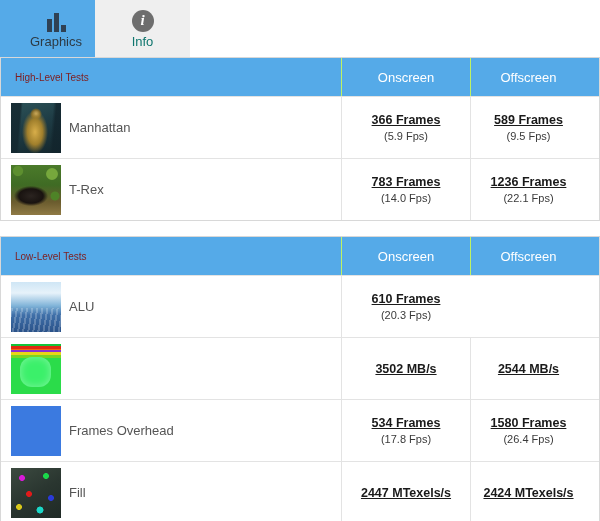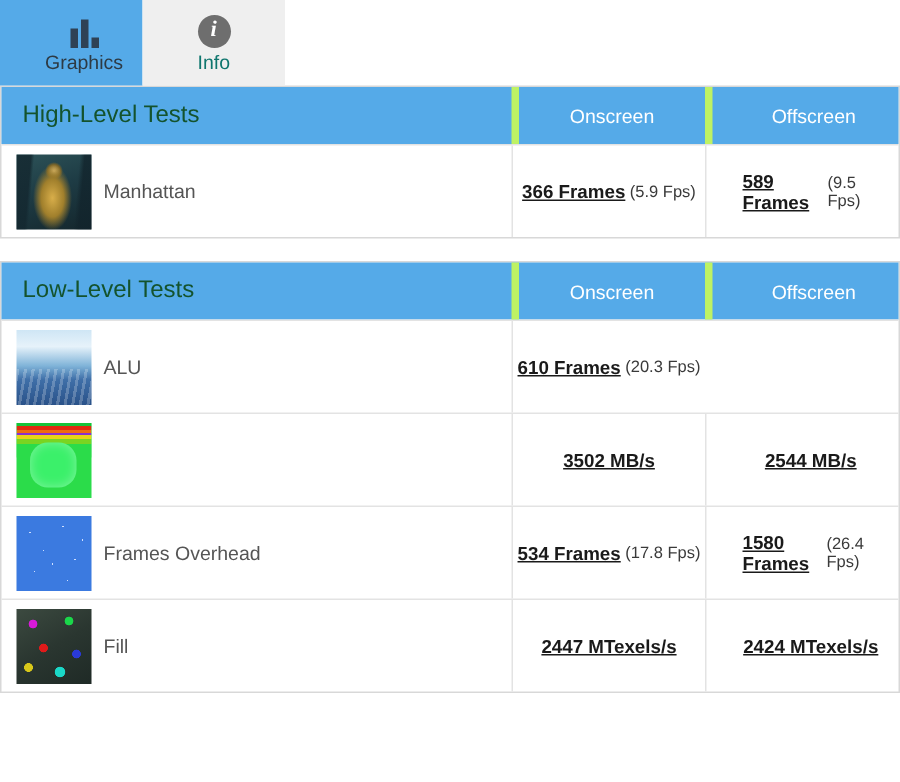--- a/index.html
+++ b/index.html
@@ -72,49 +72,49 @@
     display: flex;
     align-items: stretch;
   }
   .hdr {
     background: #55AAE8;
     height: 38px;
   }
   .hdr .c-name {
     display: flex; align-items: center;
     padding-left: 14px;
-    font-size: 16px;
-    color: #14532d;
+    font-size: 10px;
+    color: #7f1d1d;
   }
   .hdr .c-score {
     display: flex; align-items: center; justify-content: center;
     font-size: 13px;
     color: #ffffff;
-    border-left: 5px solid #bef264;
+    border-left: 1px solid #bef264;
     text-align: right;
   }
 
   .c-name { width: 340px; }
   .c-score { width: 129px; }
-  .c-score.last { width: 116px; padding-left: 24px; }
+  .c-score.last { width: 116px; }
 
   .body-row { height: 62px; border-top: 1px solid #e3e3e3; }
   .table .body-row:first-of-type { border-top: none; }
 
   .body-row .c-name {
     display: flex; align-items: center;
     padding-left: 10px;
     gap: 8px;
   }
   .test-label {
     font-size: 13px;
     color: #555555;
   }
   .body-row .c-score {
-    display: flex; flex-direction: row;
+    display: flex; flex-direction: column;
     align-items: center; justify-content: center;
     border-left: 1px solid #e3e3e3;
     gap: 3px;
   }
   .score-main {
     font-size: 12.5px;
     font-weight: bold;
     color: #1a1a1a;
     text-decoration: underline;
     cursor: pointer;
@@ -252,20 +252,34 @@
     <div class="c-score">
       <span class="score-main">366 Frames</span>
       <span class="score-sub">(5.9 Fps)</span>
     </div>
     <div class="c-score last">
       <span class="score-main">589 Frames</span>
       <span class="score-sub">(9.5 Fps)</span>
     </div>
   </div>
 
+  <div class="row body-row">
+    <div class="c-name">
+      <span class="thumb th-trex"></span>
+      <span class="test-label">T-Rex</span>
+    </div>
+    <div class="c-score">
+      <span class="score-main">783 Frames</span>
+      <span class="score-sub">(14.0 Fps)</span>
+    </div>
+    <div class="c-score last">
+      <span class="score-main">1236 Frames</span>
+      <span class="score-sub">(22.1 Fps)</span>
+    </div>
+  </div>
 </div>
 
 <div class="table">
   <div class="row hdr">
     <div class="c-name">Low-Level Tests</div>
     <div class="c-score">Onscreen</div>
     <div class="c-score last">Offscreen</div>
   </div>
 
   <div class="row body-row">

